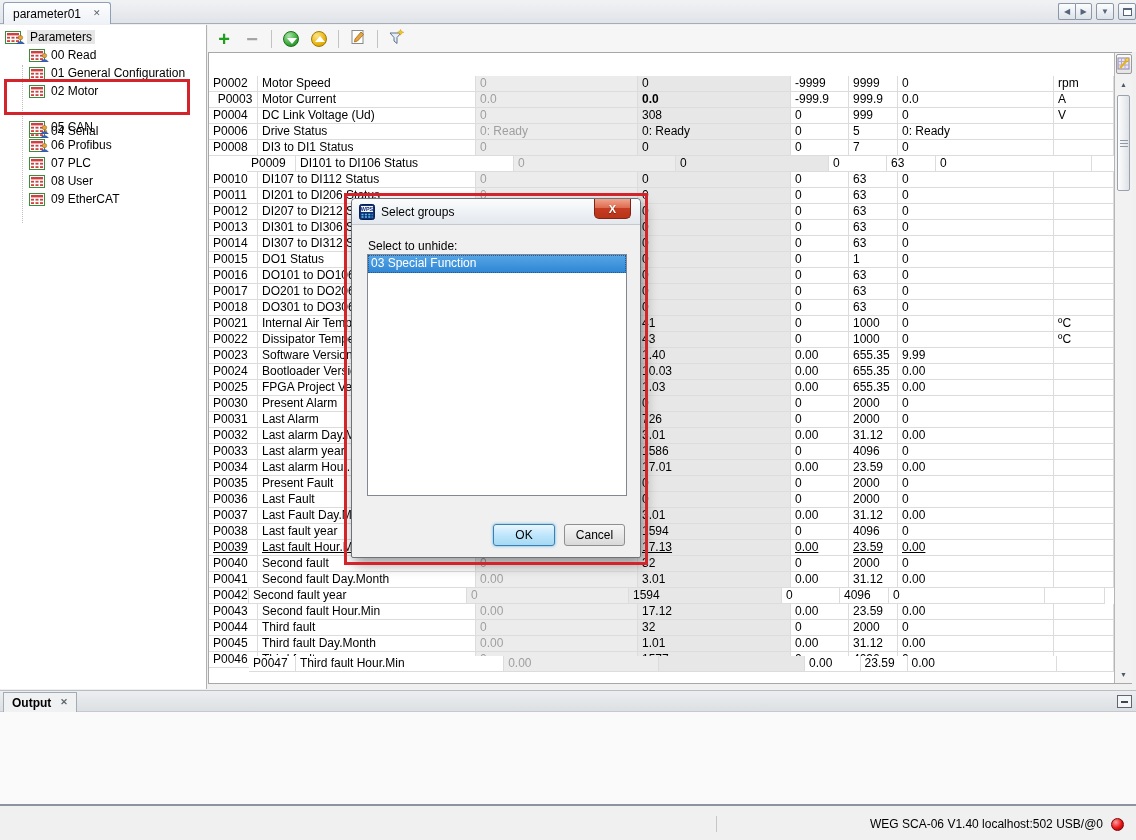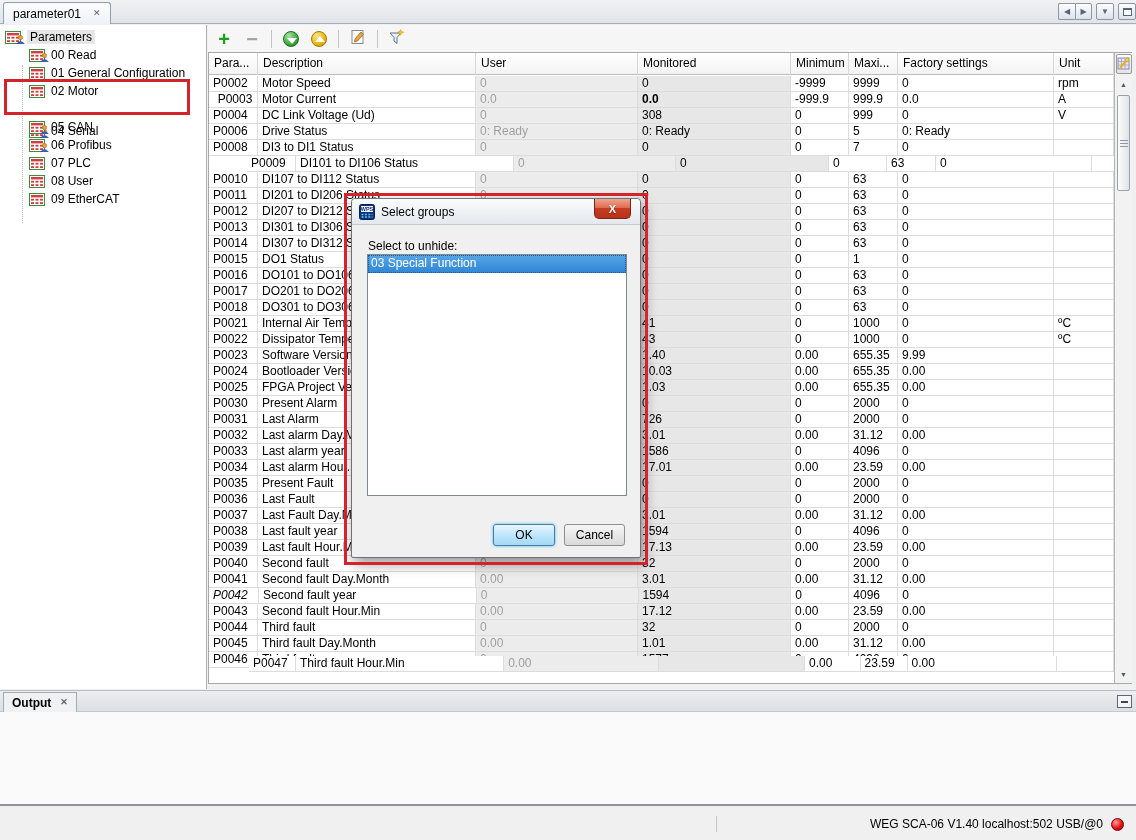--- a/index.html
+++ b/index.html
@@ -340,30 +340,20 @@
       <div class="tb-sep"></div>
       <button class="tb-btn">
         <span><svg width="18" height="16">
             <path d="M2 4 h11 l-4 4.5 v6 l-3 -2.5 v-3.5 Z" fill="#e7edf5" stroke="#5f7289"></path>
             <path d="M12.5 0.5 l1.1 2.1 2.2 0.7 -2.2 0.8 -1.1 2.1 -1.1 -2.1 -2.2 -0.8 2.2 -0.7 Z" fill="#f5c518" stroke="#c29a10" stroke-width="0.5"></path>
           </svg></span>
       </button>
     </div>
 
   <div class="abs" id="table">
-    <div id="thead">
-        <div class="th" style="width: 49px;">Para...</div>
-        <div class="th" style="width: 218px;">Description</div>
-        <div class="th" style="width: 162px;">User</div>
-        <div class="th" style="width: 153px;">Monitored</div>
-        <div class="th" style="width: 58px;">Minimum</div>
-        <div class="th" style="width: 49px;">Maxi...</div>
-        <div class="th" style="width: 156px;">Factory settings</div>
-        <div class="th" style="width: 60px;">Unit</div>
-      </div>
     <div id="tbody">
         <div class="tr" style="top: 0px;">
           <div class="td" style="width: 49px;">P0002</div>
           <div class="td" style="width: 218px;">Motor Speed</div>
           <div class="td c-user" style="width: 162px;">0</div>
           <div class="td c-mon" style="width: 153px;">0</div>
           <div class="td" style="width: 58px;">-9999</div>
           <div class="td" style="width: 49px;">9999</div>
           <div class="td" style="width: 156px;">0</div>
           <div class="td" style="width: 60px;">rpm</div>
@@ -641,21 +631,21 @@
         <div class="tr" style="top: 448px;">
           <div class="td" style="width: 49px;">P0038</div>
           <div class="td" style="width: 218px;">Last fault year</div>
           <div class="td c-user" style="width: 162px;">0</div>
           <div class="td c-mon" style="width: 153px;">1594</div>
           <div class="td" style="width: 58px;">0</div>
           <div class="td" style="width: 49px;">4096</div>
           <div class="td" style="width: 156px;">0</div>
           <div class="td" style="width: 60px;"></div>
         </div>
-        <div class="tr" style="top: 464px;">
+        <div class="tr" style="top: 464px; text-decoration: underline;">
           <div class="td" style="width: 49px;">P0039</div>
           <div class="td" style="width: 218px;">Last fault Hour.Min</div>
           <div class="td c-user" style="width: 162px;">0.00</div>
           <div class="td c-mon" style="width: 153px;">17.13</div>
           <div class="td" style="width: 58px;">0.00</div>
           <div class="td" style="width: 49px;">23.59</div>
           <div class="td" style="width: 156px;">0.00</div>
           <div class="td" style="width: 60px;"></div>
         </div>
         <div class="tr" style="top: 480px;">
@@ -672,21 +662,21 @@
           <div class="td" style="width: 49px;">P0041</div>
           <div class="td" style="width: 218px;">Second fault Day.Month</div>
           <div class="td c-user" style="width: 162px;">0.00</div>
           <div class="td c-mon" style="width: 153px;">3.01</div>
           <div class="td" style="width: 58px;">0.00</div>
           <div class="td" style="width: 49px;">31.12</div>
           <div class="td" style="width: 156px;">0.00</div>
           <div class="td" style="width: 60px;"></div>
         </div>
         <div class="tr" style="top: 512px;">
-          <div class="td" style="width: 50px; font-style: italic;">P0042</div>
+          <div class="td" style="width: 40px;">P0042</div>
           <div class="td" style="width: 218px;">Second fault year</div>
           <div class="td c-user" style="width: 162px;">0</div>
           <div class="td c-mon" style="width: 153px;">1594</div>
           <div class="td" style="width: 58px;">0</div>
           <div class="td" style="width: 49px;">4096</div>
           <div class="td" style="width: 156px;">0</div>
           <div class="td" style="width: 60px;"></div>
         </div>
         <div class="tr" style="top: 528px;">
           <div class="td" style="width: 49px;">P0043</div>

